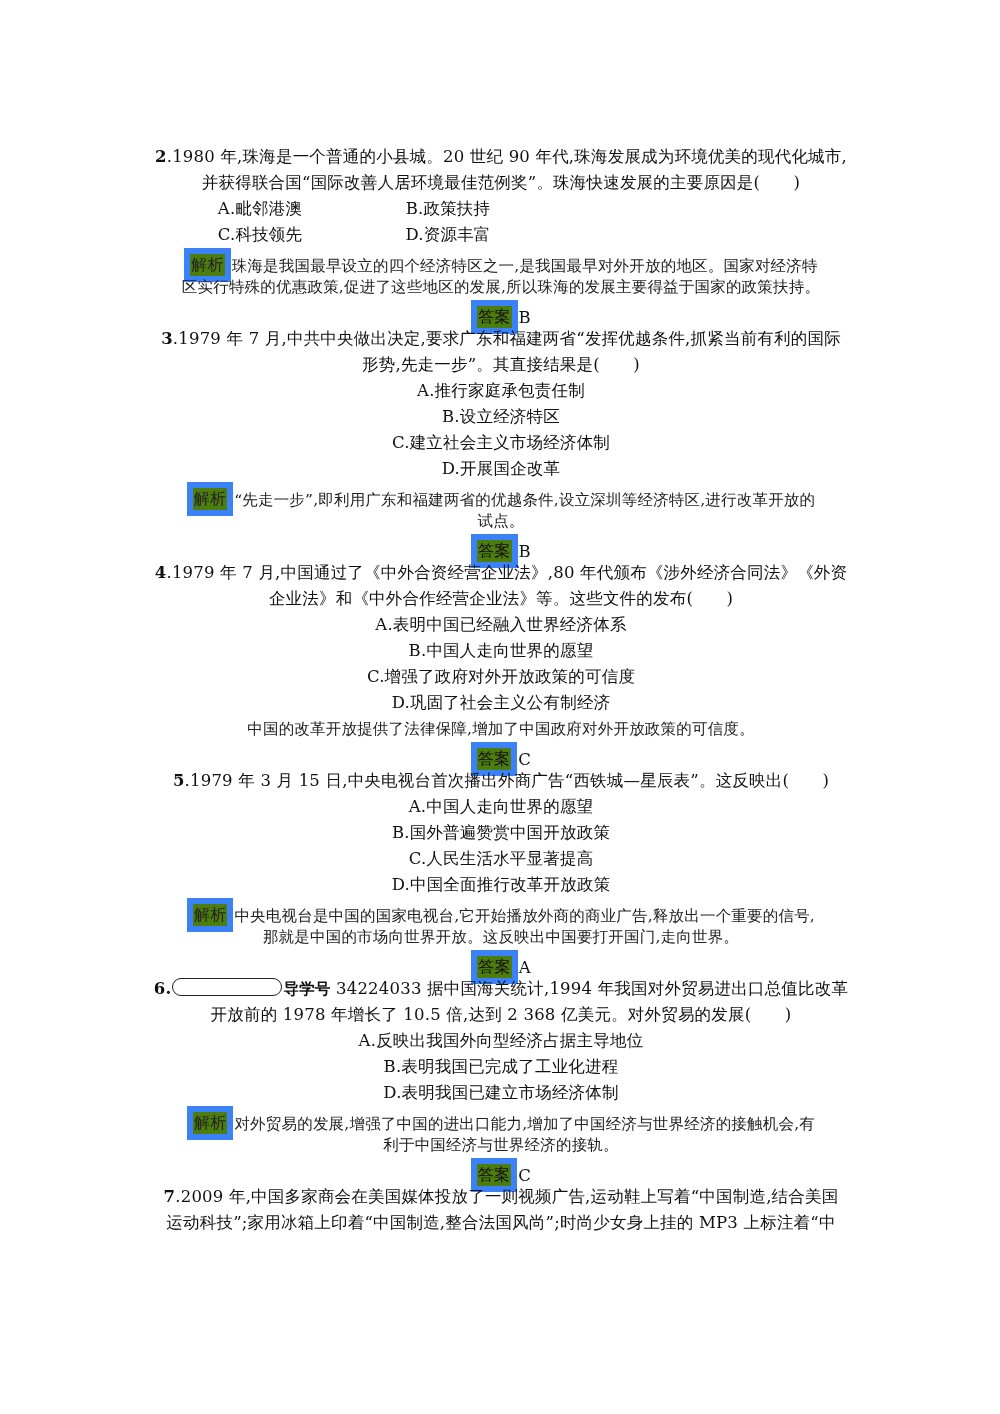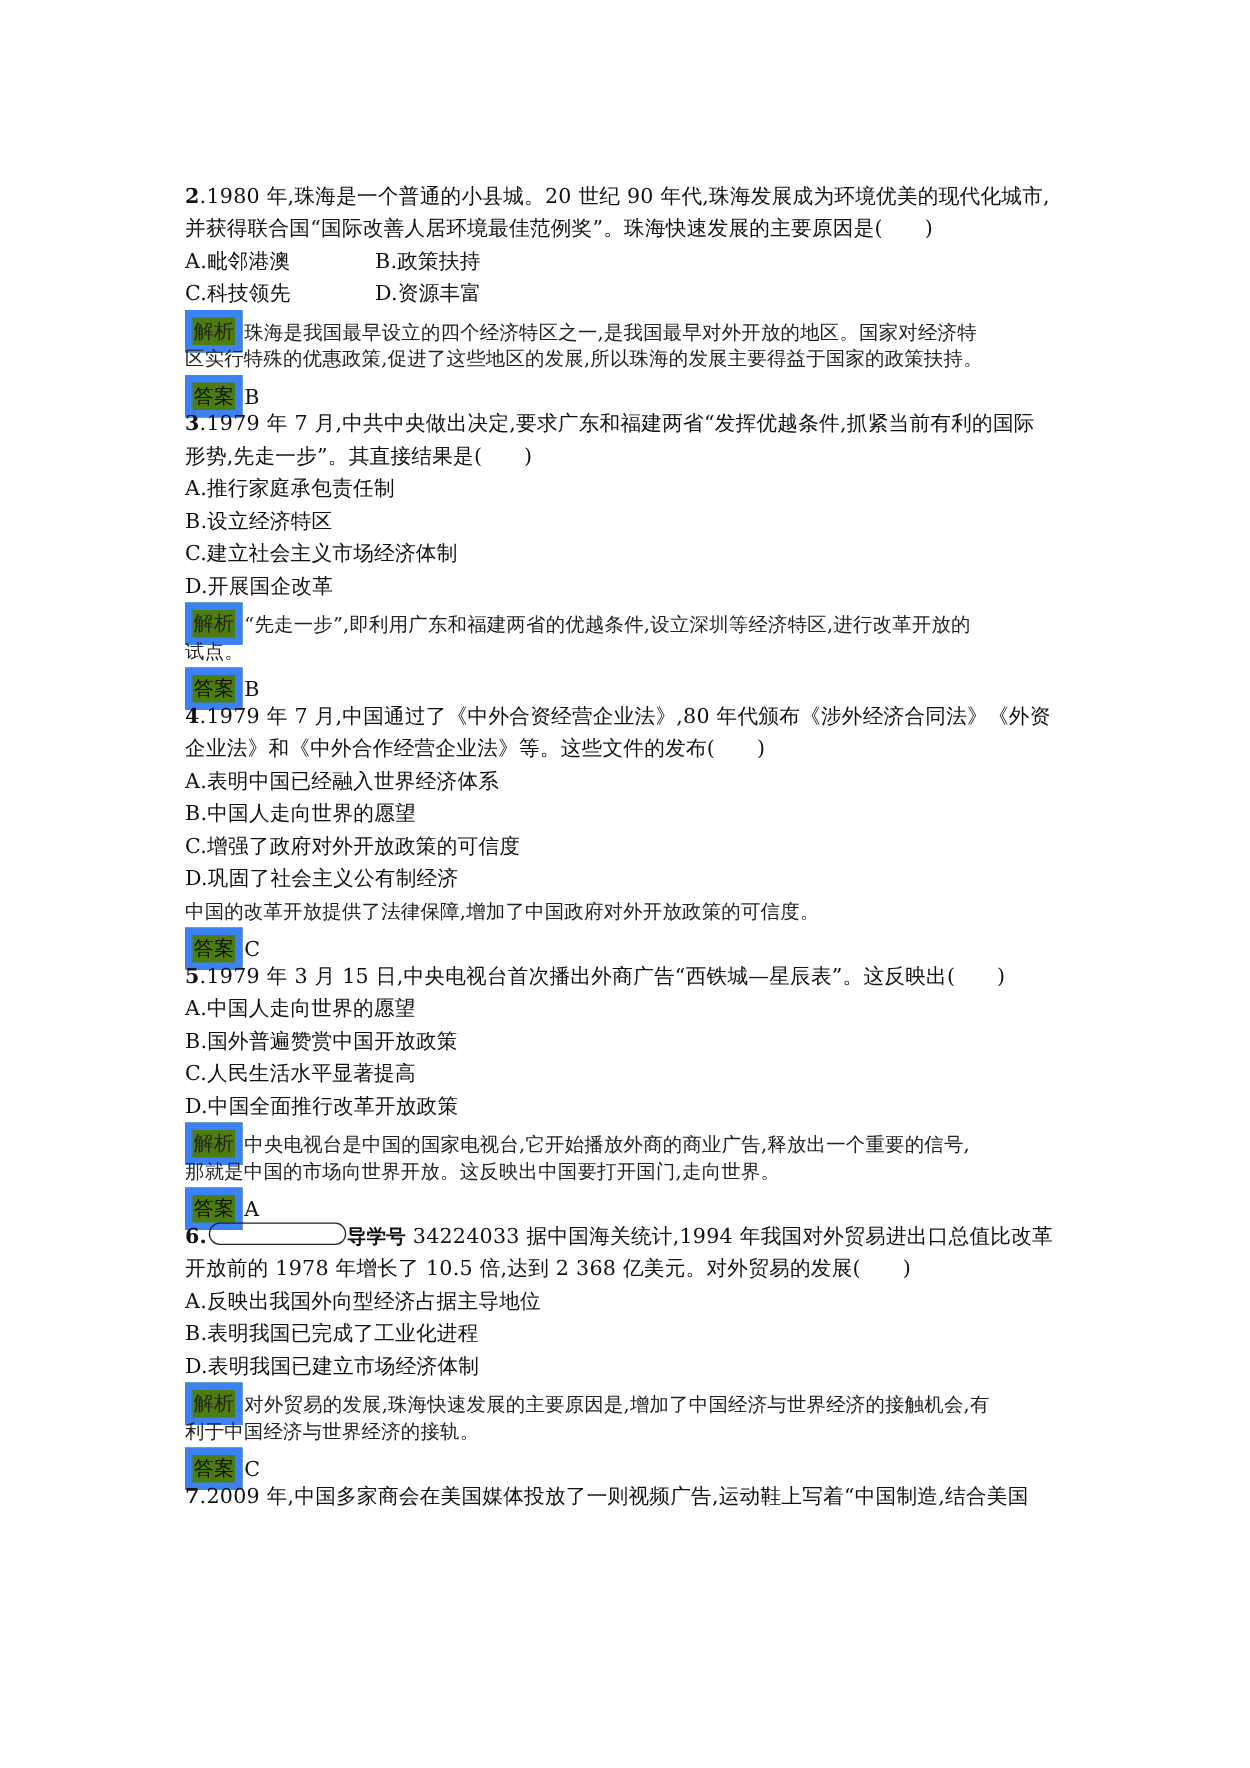--- a/index.html
+++ b/index.html
@@ -1,22 +1,22 @@
 <!DOCTYPE html>
 <html><head>
 <meta charset="utf-8">
 <style>
   html, body { margin: 0; padding: 0; background: #ffffff; }
   body { width: 1000px; height: 1414px; position: relative; overflow: hidden;
          font-family: "DejaVu Serif", "Liberation Serif", serif; color: #111; }
   .page { position: absolute; left: 148px; top: 144px; width: 706px; }
-  .line { font-size: 16.5px; line-height: 26px; height: 26px; white-space: nowrap; overflow: visible; letter-spacing: 0.2px; }
+  .line { font-size: 16.5px; line-height: 26px; height: 26px; white-space: nowrap; overflow: visible; letter-spacing: 0.2px; text-align: center; }
   .qnum { font-weight: bold; }
   .opts-row { display: flex; }
-  .opts-row .opt { width: 152px; }
+  .opts-row .opt { width: 152px; margin-left: 36px; }
   .tag { display: inline-block; border: 6px solid #3b82f6; background: #4d7c0f; padding: 0 1px;
          line-height: 22px; height: 22px; margin-right: 1px; font-family: "DejaVu Sans", "Liberation Sans", sans-serif; font-size: 16px; vertical-align: 1px; }
   .expl { font-family: "DejaVu Serif", serif; font-size: 15.5px; color: #222; }
   .badge-pill { display: inline-block; width: 108px; height: 16px; border: 1.5px solid #222; border-radius: 9px; vertical-align: -2px; margin: 0 1px; }
   .guide { font-family: "DejaVu Sans", "Liberation Sans", sans-serif; font-weight: bold; font-size: 15.5px; }
 </style>
 </head>
 <body>
 
 <div class="page">
@@ -70,22 +70,23 @@
     <div class="line expl">那就是中国的市场向世界开放。这反映出中国要打开国门,走向世界。</div>
     <div class="line"><span class="tag">答案</span><span>A</span></div>
   </div>
 
   <div>
     <div class="line"><span class="qnum">6</span><span class="qnum">.</span><span class="badge-pill"></span><span class="guide">导学号</span> <span>34224033</span><span> 据中国海关统计,1994 年我国对外贸易进出口总值比改革</span></div>
     <div class="line">开放前的 1978 年增长了 10.5 倍,达到 2 368 亿美元。对外贸易的发展(　　)</div>
     <div class="line">A.反映出我国外向型经济占据主导地位</div>
     <div class="line">B.表明我国已完成了工业化进程</div>
     <div class="line">D.表明我国已建立市场经济体制</div>
-    <div class="line expl"><span class="tag">解析</span><span>对外贸易的发展,珠海快速发展的主要原因是,增加了中国经济与世界经济的接触机会,有</span></div>
+    <div class="line expl"><span class="tag">解析</span><span>对外贸易的发展,增强了中国的进出口能力,增加了中国经济与世界经济的接触机会,有</span></div>
     <div class="line expl">利于中国经济与世界经济的接轨。</div>
     <div class="line"><span class="tag">答案</span><span>C</span></div>
   </div>
 
   <div>
     <div class="line"><span class="qnum">7</span><span>.2009 年,中国多家商会在美国媒体投放了一则视频广告,运动鞋上写着“中国制造,结合美国</span></div>
+    <div class="line">运动科技”;家用冰箱上印着“中国制造,整合法国风尚”;时尚少女身上挂的 MP3 上标注着“中</div>
   </div>
 
 </div>
 
 </body></html>

